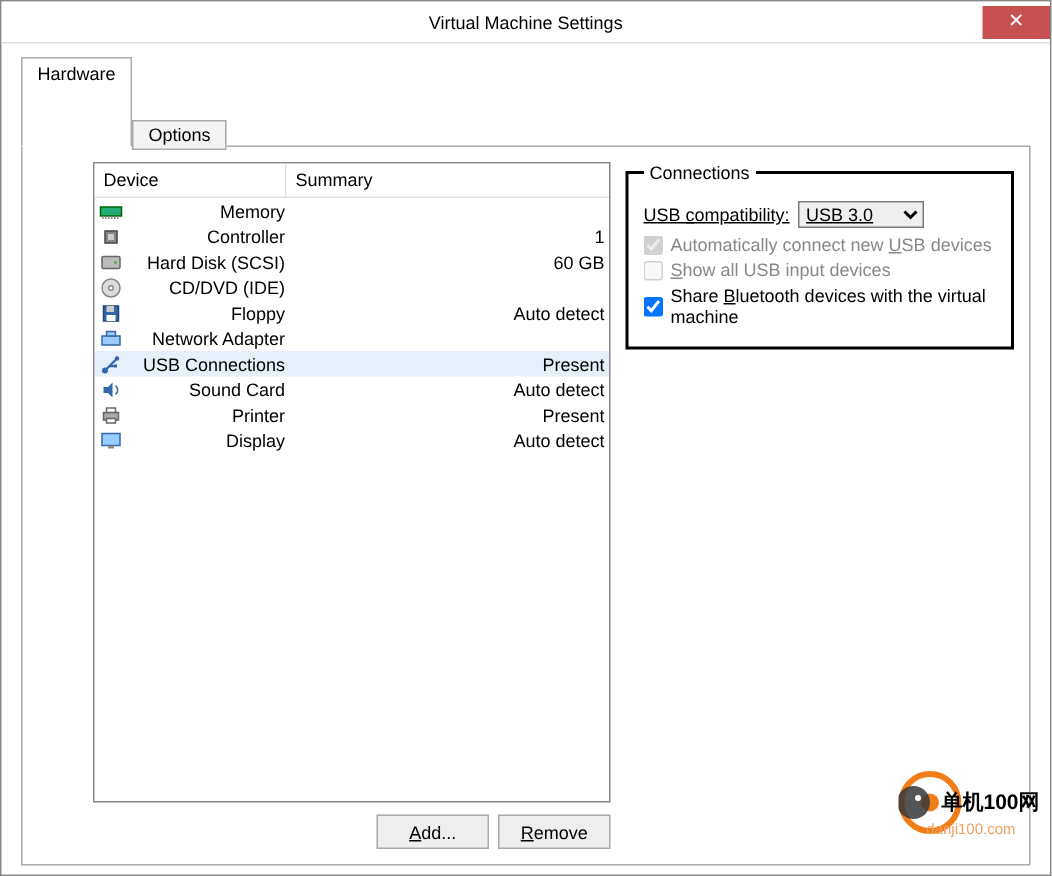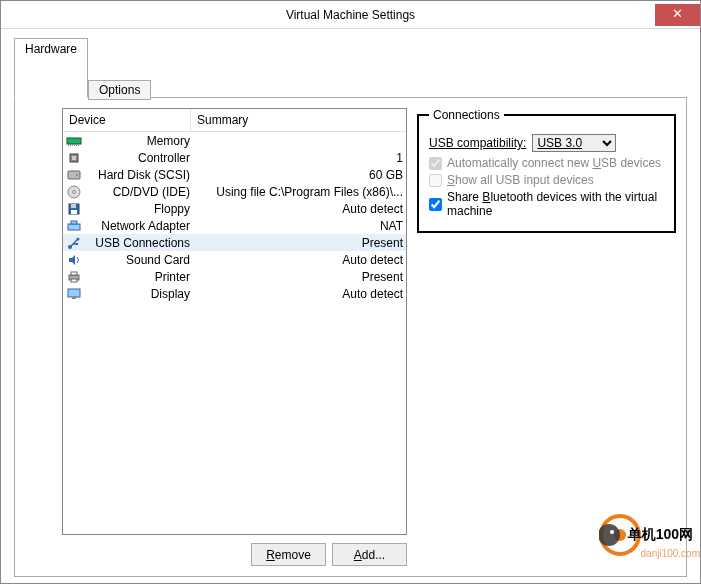--- a/index.html
+++ b/index.html
@@ -179,21 +179,21 @@
   pointer-events: none;
   opacity: 0.9;
 }
 .watermark svg { display:block; }
 .watermark-txt1 {
   position:absolute; right:8px; bottom:40px;
   font-size:14px; color:#000000; font-weight:bold;
   pointer-events:none;
 }
 .watermark-txt2 {
-  position:absolute; right:1px; bottom:25px;
+  position:absolute; right:24px; bottom:25px;
   font-size:10px; color:#f0a060;
   pointer-events:none;
 }
 u.access { text-decoration: underline; }
 </style>
 </head>
 <body>
 
 <div class="titlebar">
   <span class="title">Virtual Machine Settings</span>
@@ -251,42 +251,40 @@
               <span class="dev-sum">60 GB</span>
             </div>
             <div class="row">
               <span class="icon">
                 <svg width="16" height="16" viewBox="0 0 16 16">
                   <circle cx="8" cy="8" r="6" fill="#ddd" stroke="#888"></circle>
                   <circle cx="8" cy="8" r="1.5" fill="#fff" stroke="#888"></circle>
                 </svg>
               </span>
               <span class="dev-name">CD/DVD (IDE)</span>
-              <span class="dev-sum">Using file C:\Program Files (x86)\...</span>
             </div>
             <div class="row">
               <span class="icon">
                 <svg width="16" height="16" viewBox="0 0 16 16">
                   <rect x="3" y="3" width="10" height="10" fill="#36a" stroke="#247"></rect>
                   <rect x="5" y="3" width="5" height="4" fill="#ccc"></rect>
                   <rect x="5" y="9" width="6" height="4" fill="#fff"></rect>
                 </svg>
               </span>
               <span class="dev-name">Floppy</span>
               <span class="dev-sum">Auto detect</span>
             </div>
             <div class="row">
               <span class="icon">
                 <svg width="16" height="16" viewBox="0 0 16 16">
                   <rect x="2" y="6" width="12" height="6" fill="#9cf" stroke="#36a"></rect>
                   <rect x="5" y="3" width="6" height="3" fill="#9cf" stroke="#36a"></rect>
                 </svg>
               </span>
               <span class="dev-name">Network Adapter</span>
-              <span class="dev-sum">NAT</span>
             </div>
             <div class="row selected">
               <span class="icon">
                 <svg width="16" height="16" viewBox="0 0 16 16">
                   <circle cx="4" cy="12" r="2" fill="#36a"></circle>
                   <path d="M4 12 L12 4" stroke="#36a" stroke-width="1.5"></path>
                   <circle cx="12" cy="4" r="1.5" fill="#36a"></circle>
                   <path d="M7 9 L10 9" stroke="#36a" stroke-width="1.5"></path>
                   <rect x="10" y="8" width="2" height="2" fill="#36a"></rect>
                 </svg>
@@ -321,22 +319,22 @@
                   <rect x="2" y="3" width="12" height="8" fill="#9cf" stroke="#36a"></rect>
                   <rect x="6" y="11" width="4" height="2" fill="#888"></rect>
                 </svg>
               </span>
               <span class="dev-name">Display</span>
               <span class="dev-sum">Auto detect</span>
             </div>
           </div>
       </div>
       <div class="list-buttons">
+        <button class="btn"><span><u class="access">A</u>dd...</span></button>
         <button class="btn"><u class="access">R</u>emove</button>
-        <button class="btn"><span><u class="access">A</u>dd...</span></button>
       </div>
     </div>
 
     <div class="right-col">
       <fieldset class="connections">
         <legend>Connections</legend>
         <div class="field-row">
           <label>USB <u class="access">c</u>ompatibility:</label>
           <select>
             <option>USB 3.0</option>

